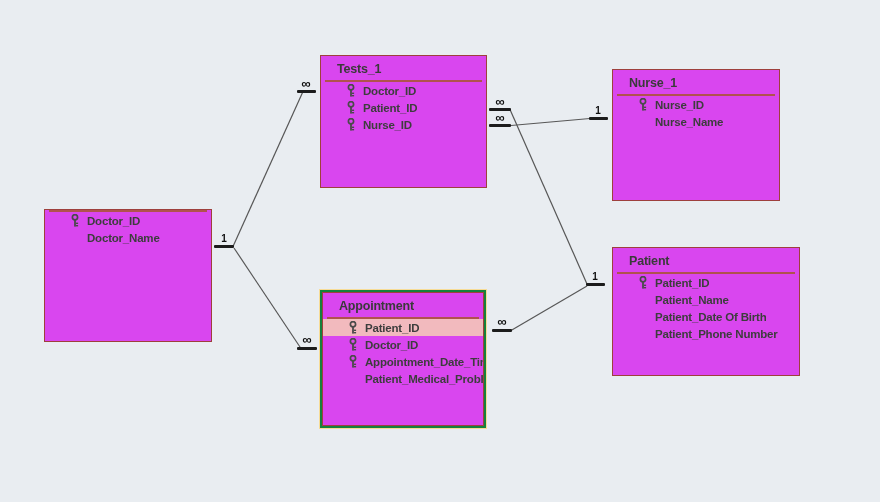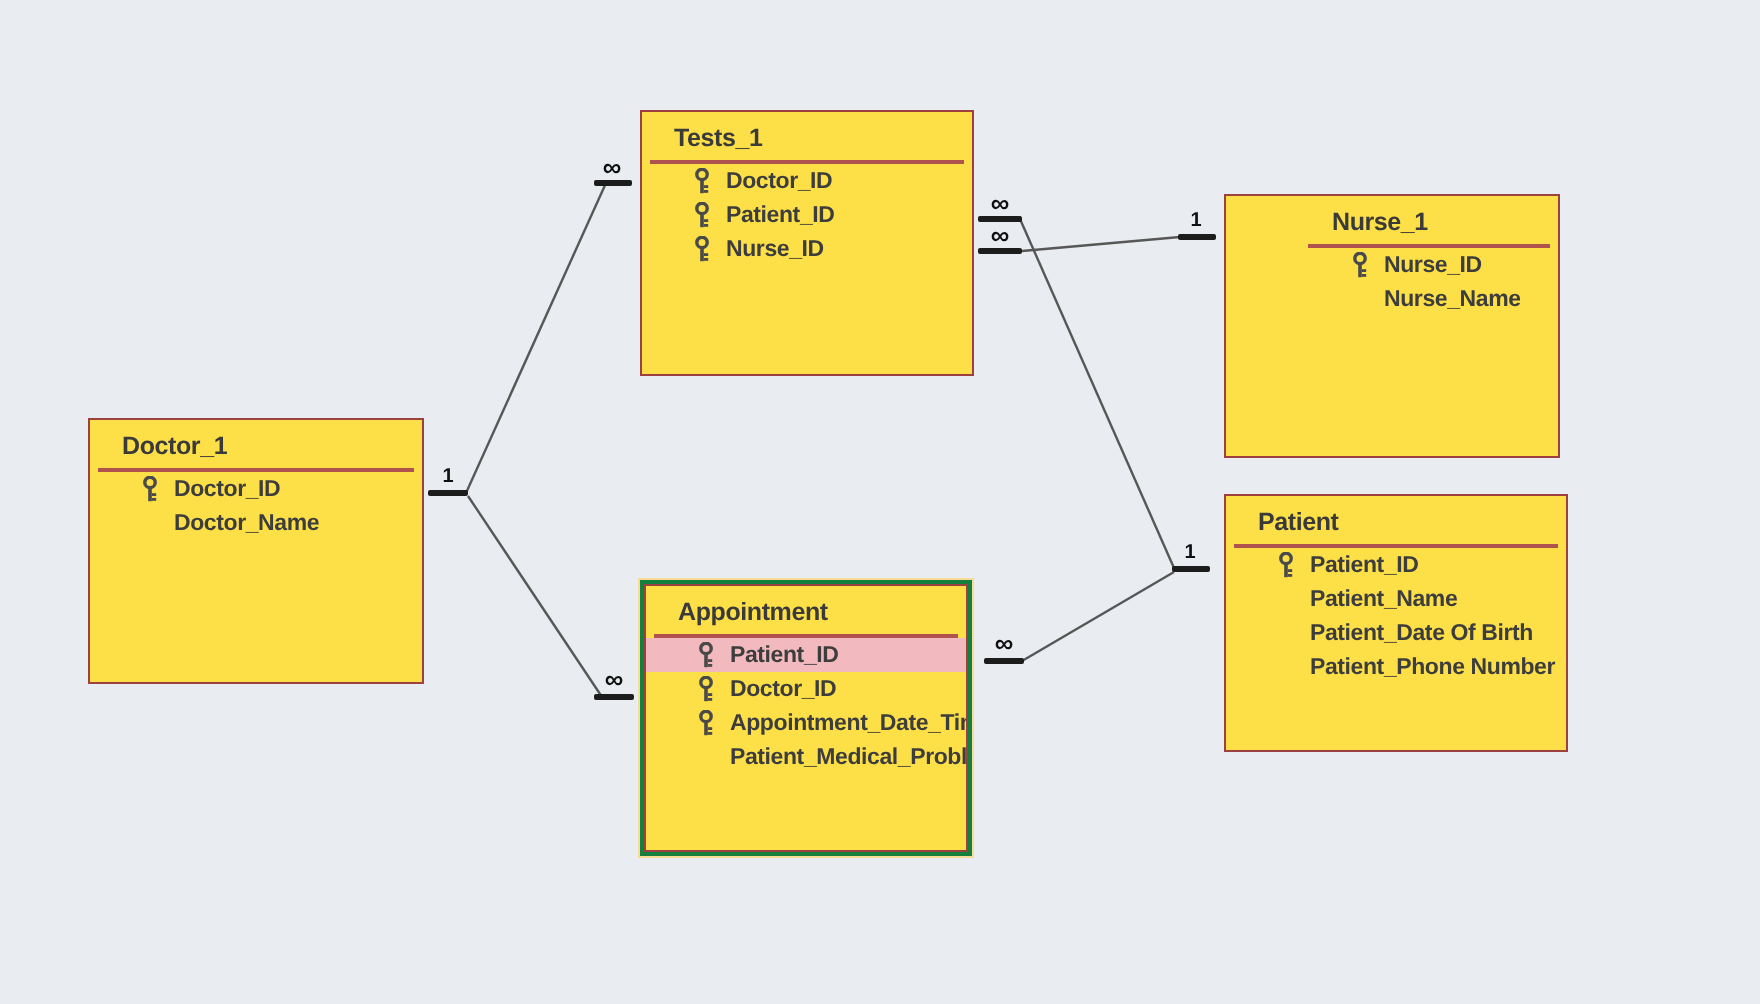--- a/index.html
+++ b/index.html
@@ -4,21 +4,21 @@
 <style>
   html,body{margin:0;padding:0;}
   body{
     width:880px;height:502px;overflow:hidden;position:relative;
     background:#e9edf1;
     font-family:"Liberation Sans", sans-serif;
   }
   #wires{position:absolute;left:0;top:0;width:880px;height:502px;}
 
   .dtable{
-    position:absolute;background:#fde047;border:1px solid #9e403d;
+    position:absolute;background:#d946ef;border:1px solid #9e403d;
     box-sizing:border-box;
   }
   .ttl{
     height:24px;line-height:26px;padding-left:16px;
     font-size:12.5px;font-weight:bold;color:#3a3a3a;letter-spacing:-0.2px;
     white-space:nowrap;overflow:hidden;
   }
   .rule{border-top:2px solid #b0524e;margin:0 4px;}
   .row{
     display:flex;align-items:center;height:17px;padding-left:26px;
@@ -89,61 +89,60 @@
           <circle cx="4" cy="3.2" r="2.6" fill="none" stroke="#4a4a4a" stroke-width="1.7"></circle>
           <rect x="3.1" y="5.4" width="1.8" height="7.2" fill="#4a4a4a"></rect>
           <rect x="4.9" y="8.6" width="2.2" height="1.4" fill="#4a4a4a"></rect>
           <rect x="4.9" y="11" width="2.2" height="1.4" fill="#4a4a4a"></rect>
         </svg>
     </span>
     <span class="fname">Nurse_ID</span>
   </div>
 </div>
 
-<div class="dtable" style="left:612px;top:97px;width:168px;height:132px;padding-left:37px;">
+<div class="dtable" style="left:612px;top:69px;width:168px;height:132px;">
   <div class="ttl">Nurse_1</div>
   <div class="rule"></div>
   <div class="row">
     <span class="keyslot">
       <svg width="8" height="13" viewBox="0 0 8 13">
           <circle cx="4" cy="3.2" r="2.6" fill="none" stroke="#4a4a4a" stroke-width="1.7"></circle>
           <rect x="3.1" y="5.4" width="1.8" height="7.2" fill="#4a4a4a"></rect>
           <rect x="4.9" y="8.6" width="2.2" height="1.4" fill="#4a4a4a"></rect>
           <rect x="4.9" y="11" width="2.2" height="1.4" fill="#4a4a4a"></rect>
         </svg>
     </span>
     <span class="fname">Nurse_ID</span>
   </div>
   <div class="row">
     <span class="keyslot"></span>
     <span class="fname">Nurse_Name</span>
   </div>
 </div>
 
 <div class="dtable" style="left:44px;top:209px;width:168px;height:133px;">
-  <div class="ttl">Doctor_1</div>
   <div class="rule"></div>
   <div class="row">
     <span class="keyslot">
       <svg width="8" height="13" viewBox="0 0 8 13">
           <circle cx="4" cy="3.2" r="2.6" fill="none" stroke="#4a4a4a" stroke-width="1.7"></circle>
           <rect x="3.1" y="5.4" width="1.8" height="7.2" fill="#4a4a4a"></rect>
           <rect x="4.9" y="8.6" width="2.2" height="1.4" fill="#4a4a4a"></rect>
           <rect x="4.9" y="11" width="2.2" height="1.4" fill="#4a4a4a"></rect>
         </svg>
     </span>
     <span class="fname">Doctor_ID</span>
   </div>
   <div class="row">
     <span class="keyslot"></span>
     <span class="fname">Doctor_Name</span>
   </div>
 </div>
 
-<div class="dtable" style="left:612px;top:247px;width:172px;height:129px;">
+<div class="dtable" style="left:612px;top:247px;width:188px;height:129px;">
   <div class="ttl">Patient</div>
   <div class="rule"></div>
   <div class="row">
     <span class="keyslot">
       <svg width="8" height="13" viewBox="0 0 8 13">
           <circle cx="4" cy="3.2" r="2.6" fill="none" stroke="#4a4a4a" stroke-width="1.7"></circle>
           <rect x="3.1" y="5.4" width="1.8" height="7.2" fill="#4a4a4a"></rect>
           <rect x="4.9" y="8.6" width="2.2" height="1.4" fill="#4a4a4a"></rect>
           <rect x="4.9" y="11" width="2.2" height="1.4" fill="#4a4a4a"></rect>
         </svg>

